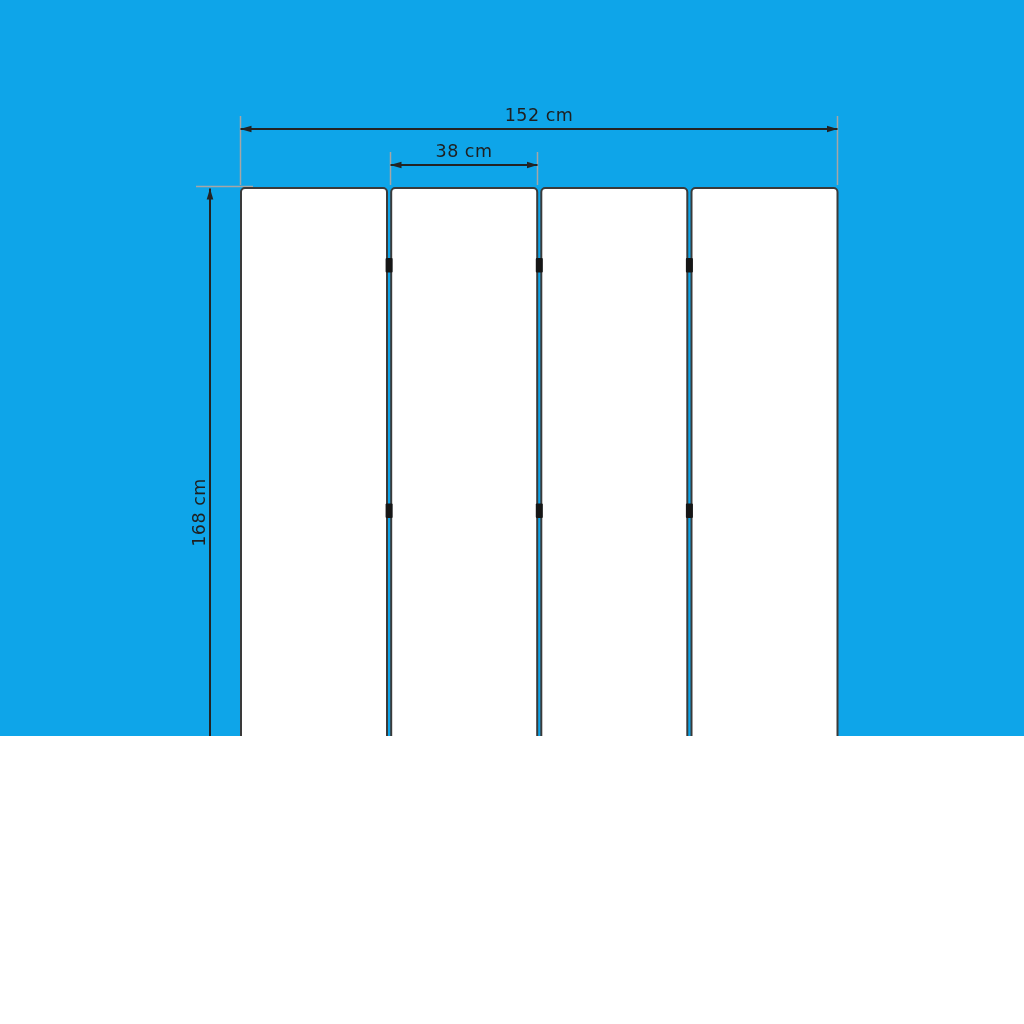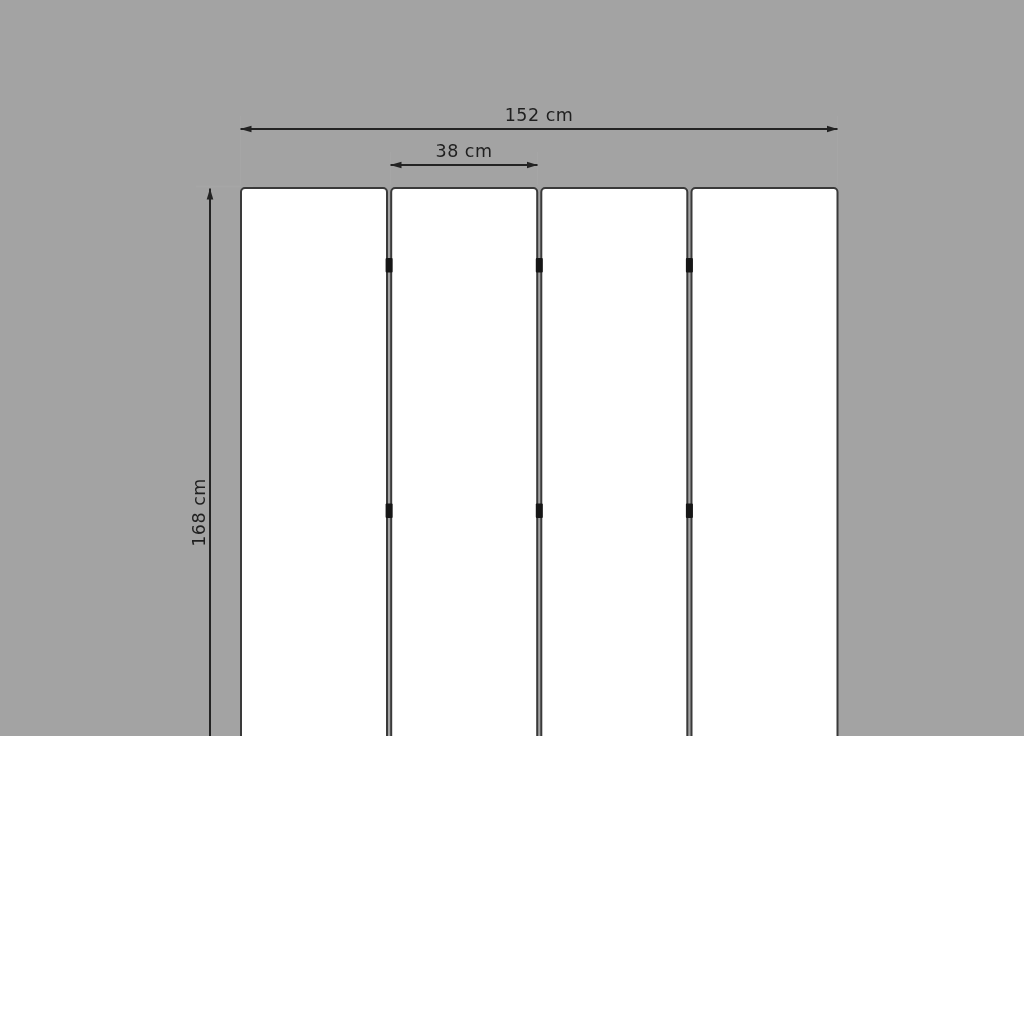--- a/index.html
+++ b/index.html
@@ -4,21 +4,21 @@
 <style>
   html, body {
     margin: 0;
     padding: 0;
     background: #ffffff;
   }
   .canvas {
     position: relative;
     width: 1024px;
     height: 736px;
-    background: #a3a3a3;
+    background: #0ea5e9;
     font-family: "DejaVu Sans", "Liberation Sans", sans-serif;
     overflow: hidden;
   }
   svg { display: block; }
   .panel {
     fill: #ffffff;
     stroke: #3a3a3a;
     stroke-width: 2;
   }
   .dim-line {

